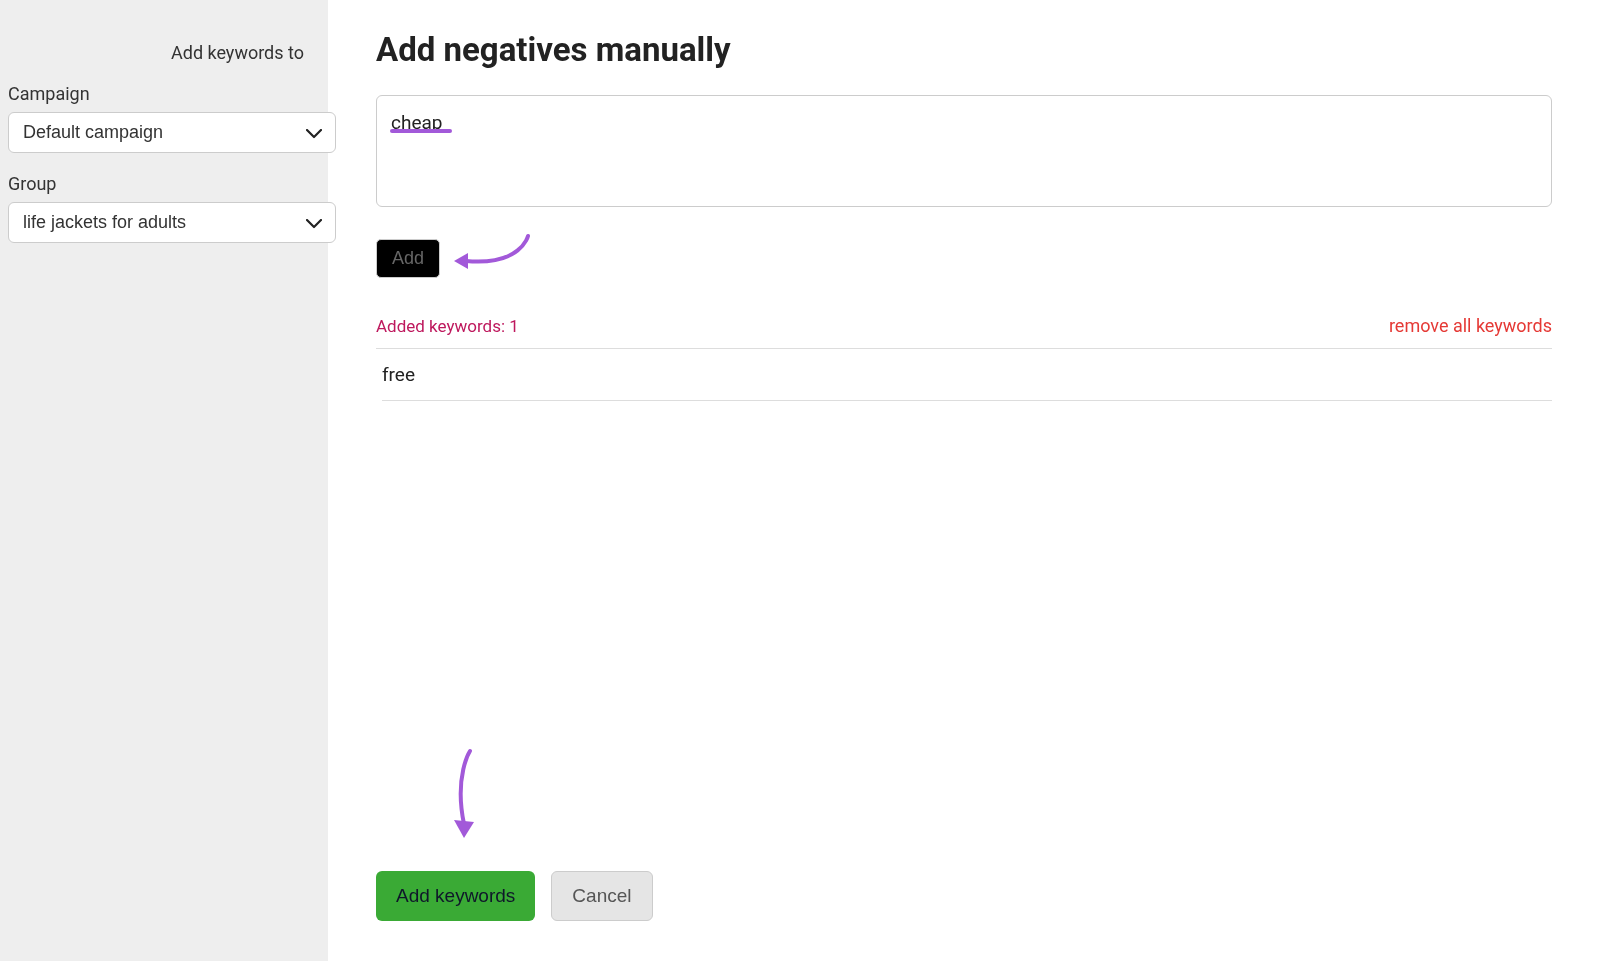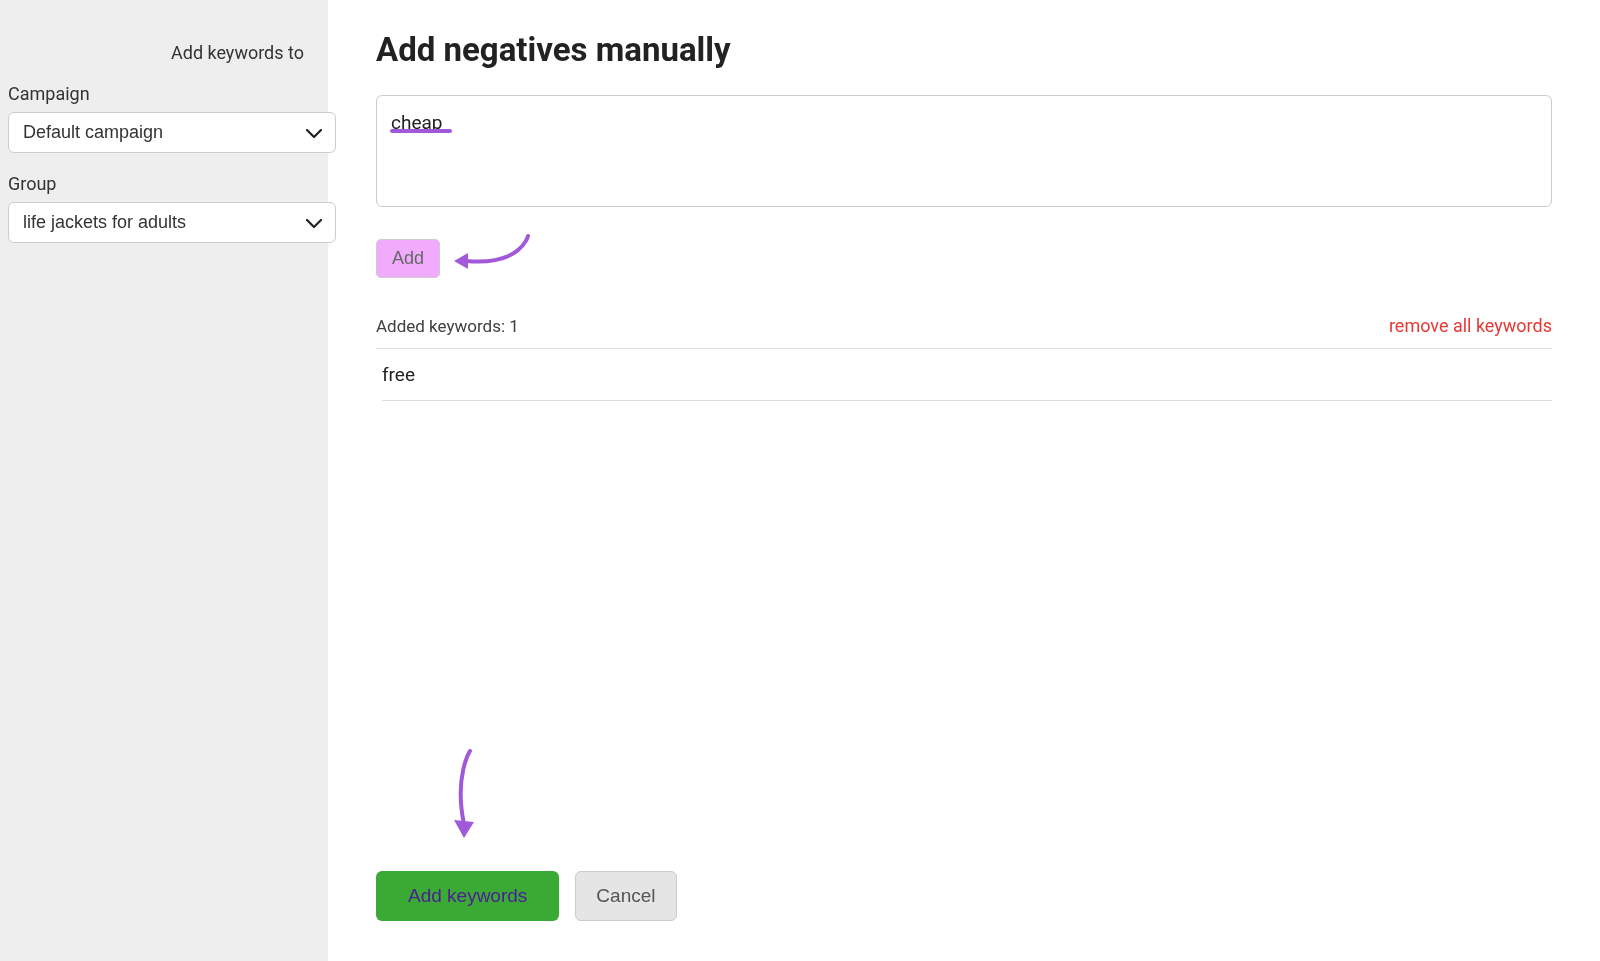--- a/index.html
+++ b/index.html
@@ -77,39 +77,39 @@
       top: 34px;
       width: 62px;
       height: 4px;
       background: #a259d9;
       border-radius: 2px;
       pointer-events: none;
     }
     .textarea-wrap { position: relative; }
     .add-row { margin-top: 20px; display: flex; align-items: center; }
     .btn-add {
-      background: #f0abfc;
+      background: #000000;
       border: 1px solid #ccc;
       border-radius: 5px;
       padding: 8px 15px;
       font-size: 18px;
       color: #666;
       cursor: pointer;
     }
     .arrow-svg { margin-left: 6px; }
     .summary-row {
       display: flex;
       justify-content: space-between;
       align-items: baseline;
       margin-top: 30px;
       padding-bottom: 12px;
       border-bottom: 1px solid #ddd;
       font-size: 17px;
     }
-    .summary-row .label { color: #404040; }
+    .summary-row .label { color: #be185d; }
     .summary-row .remove { color: #e53935; font-size: 18px; cursor: pointer; }
     .added-list {
       list-style: none;
     }
     .added-list li {
       padding: 14px 0;
       border-bottom: 1px solid #ddd;
       font-size: 19px;
       color: #222;
       margin-left: 6px;
@@ -119,23 +119,23 @@
       padding-top: 40px;
       display: flex;
       gap: 16px;
       align-items: center;
       position: relative;
     }
     .btn-primary {
       background: #3aaa35;
       border: none;
       border-radius: 6px;
-      padding: 14px 32px;
-      font-size: 19px;
-      color: #4c1d95;
+      padding: 14px 20px;
+      font-size: 19px;
+      color: #0f172a;
       cursor: pointer;
     }
     .btn-secondary {
       background: #e5e5e5;
       border: 1px solid #ccc;
       border-radius: 6px;
       padding: 13px 20px;
       font-size: 19px;
       color: #555;
       cursor: pointer;

